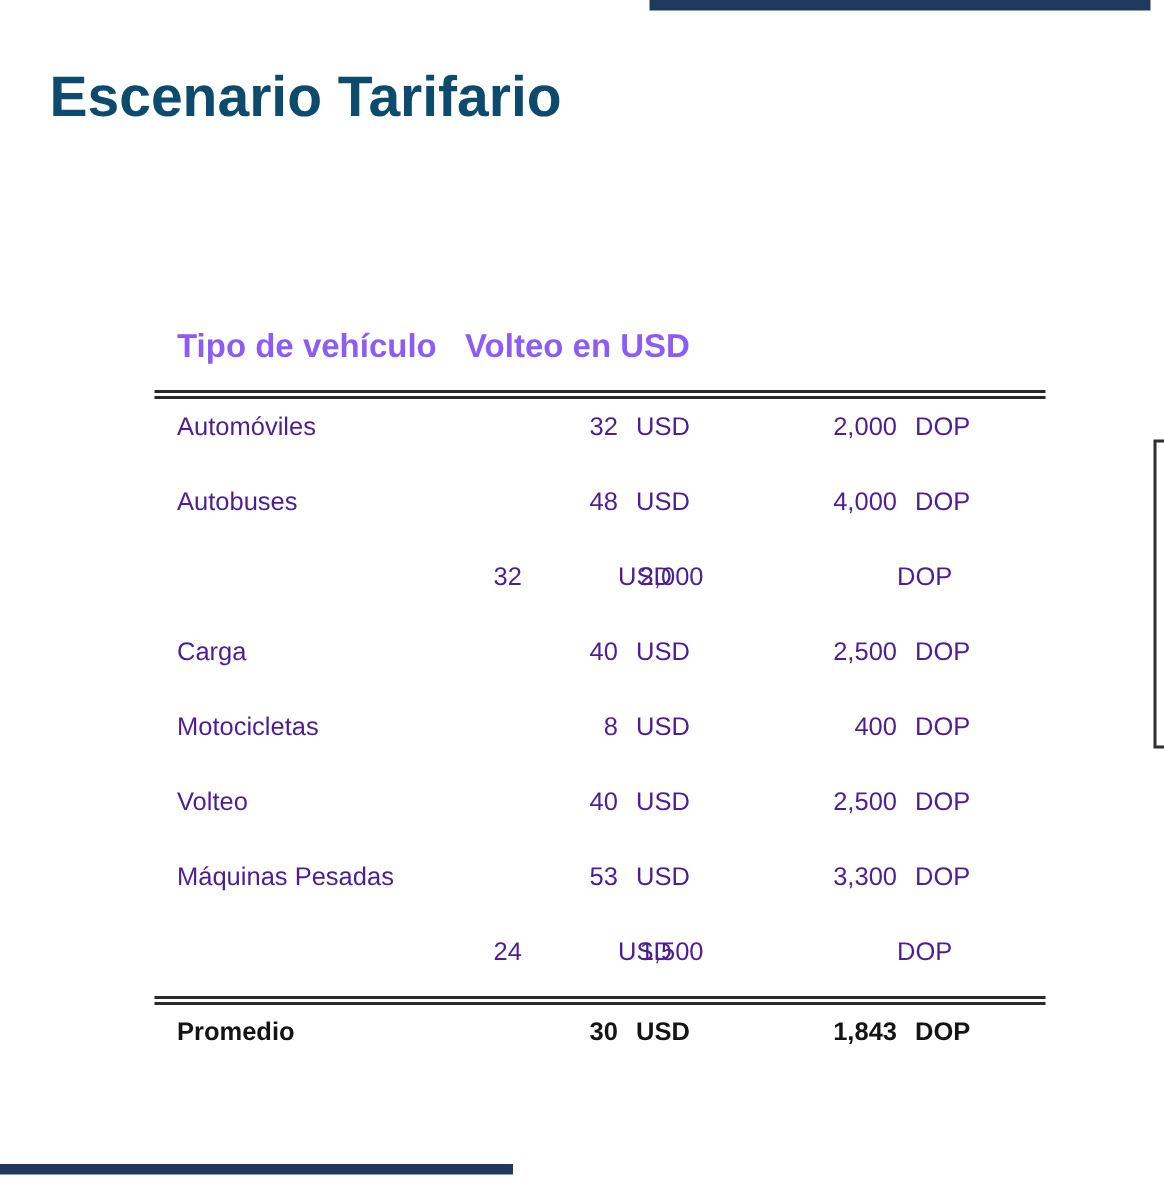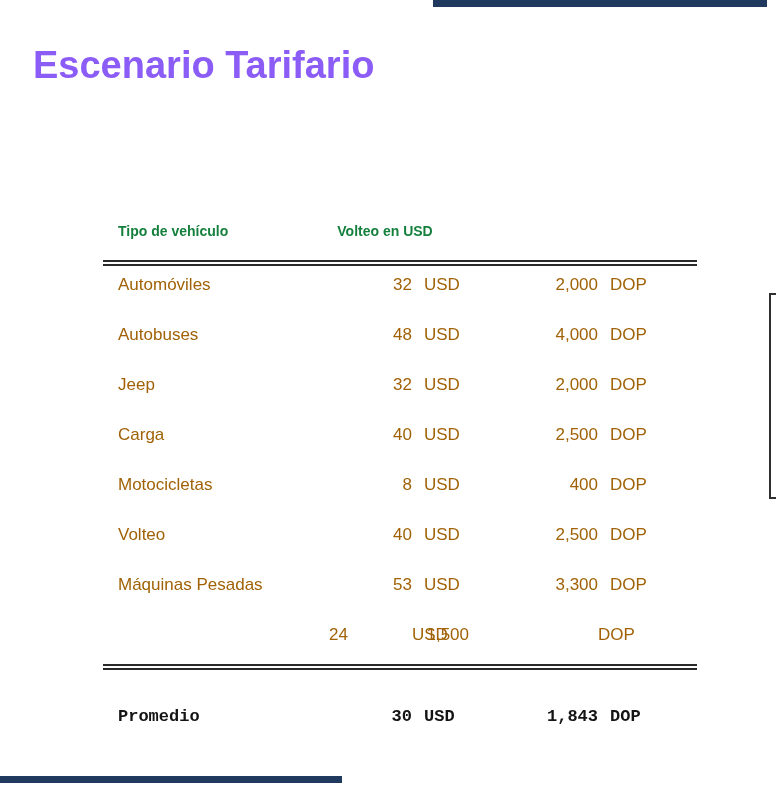--- a/index.html
+++ b/index.html
@@ -24,42 +24,42 @@
   .accent-bar.top { top: 0; left: 433px; width: 334px; }
   .accent-bar.bottom { top: 776px; left: 0; width: 342px; }
 
   
   .page-title {
     position: absolute;
     left: 33px;
     top: 44px;
     font-size: 38px;
     font-weight: 700;
-    color: #8b5cf6;
+    color: #0c4a6e;
     letter-spacing: 0px;
     white-space: nowrap;
   }
 
   
   .thead {
     position: absolute;
     left: 103px;
     top: 206px;
     width: 594px;
     height: 50px;
   }
   .thead .h {
     position: absolute;
     top: 0;
     height: 50px;
     display: flex;
     align-items: center;
-    font-size: 14px;
+    font-size: 22px;
     font-weight: 700;
-    color: #15803d;
+    color: #8b5cf6;
     white-space: nowrap;
   }
   .thead .h.h-tipo { left: 15px; }
   .thead .h.h-usd  { left: 226px; width: 112px; justify-content: center; }
   .thead .h.h-dop  { left: 382px; width: 112px; justify-content: center; }
 
   .rule {
     position: absolute;
     left: 103px;
     width: 594px;
@@ -76,33 +76,32 @@
     left: 103px;
     top: 260px;
     width: 594px;
   }
   .trow {
     height: 50px;
     display: grid;
     grid-template-columns: 245px 64px 12px 45px 129px 12px 87px;
     align-items: center;
     font-size: 17px;
-    color: #a16207;
+    color: #4c1d95;
   }
   .trow .c-name { padding-left: 15px; white-space: nowrap; }
   .trow .c-val  { text-align: right; white-space: nowrap; }
   .trow .c-unit { text-align: left; white-space: nowrap; }
   .trow .c-gap  { }
 
   .tfoot {
     position: absolute;
     left: 103px;
-    top: 692px;
-    width: 594px;
-    font-family: Liberation Mono, monospace;
+    top: 664px;
+    width: 594px;
   }
   .tfoot .trow {
     height: 48px;
     font-weight: 700;
     color: #141414;
   }
 
   
   .cutoff-box {
     position: absolute;
@@ -146,21 +145,20 @@
       <div class="trow">
         <span class="c-name">Autobuses</span>
         <span class="c-val">48</span>
         <span class="c-gap"></span>
         <span class="c-unit">USD</span>
         <span class="c-val">4,000</span>
         <span class="c-gap"></span>
         <span class="c-unit">DOP</span>
       </div>
       <div class="trow">
-        <span class="c-name">Jeep</span>
         <span class="c-val">32</span>
         <span class="c-gap"></span>
         <span class="c-unit">USD</span>
         <span class="c-val">2,000</span>
         <span class="c-gap"></span>
         <span class="c-unit">DOP</span>
       </div>
       <div class="trow">
         <span class="c-name">Carga</span>
         <span class="c-val">40</span>

